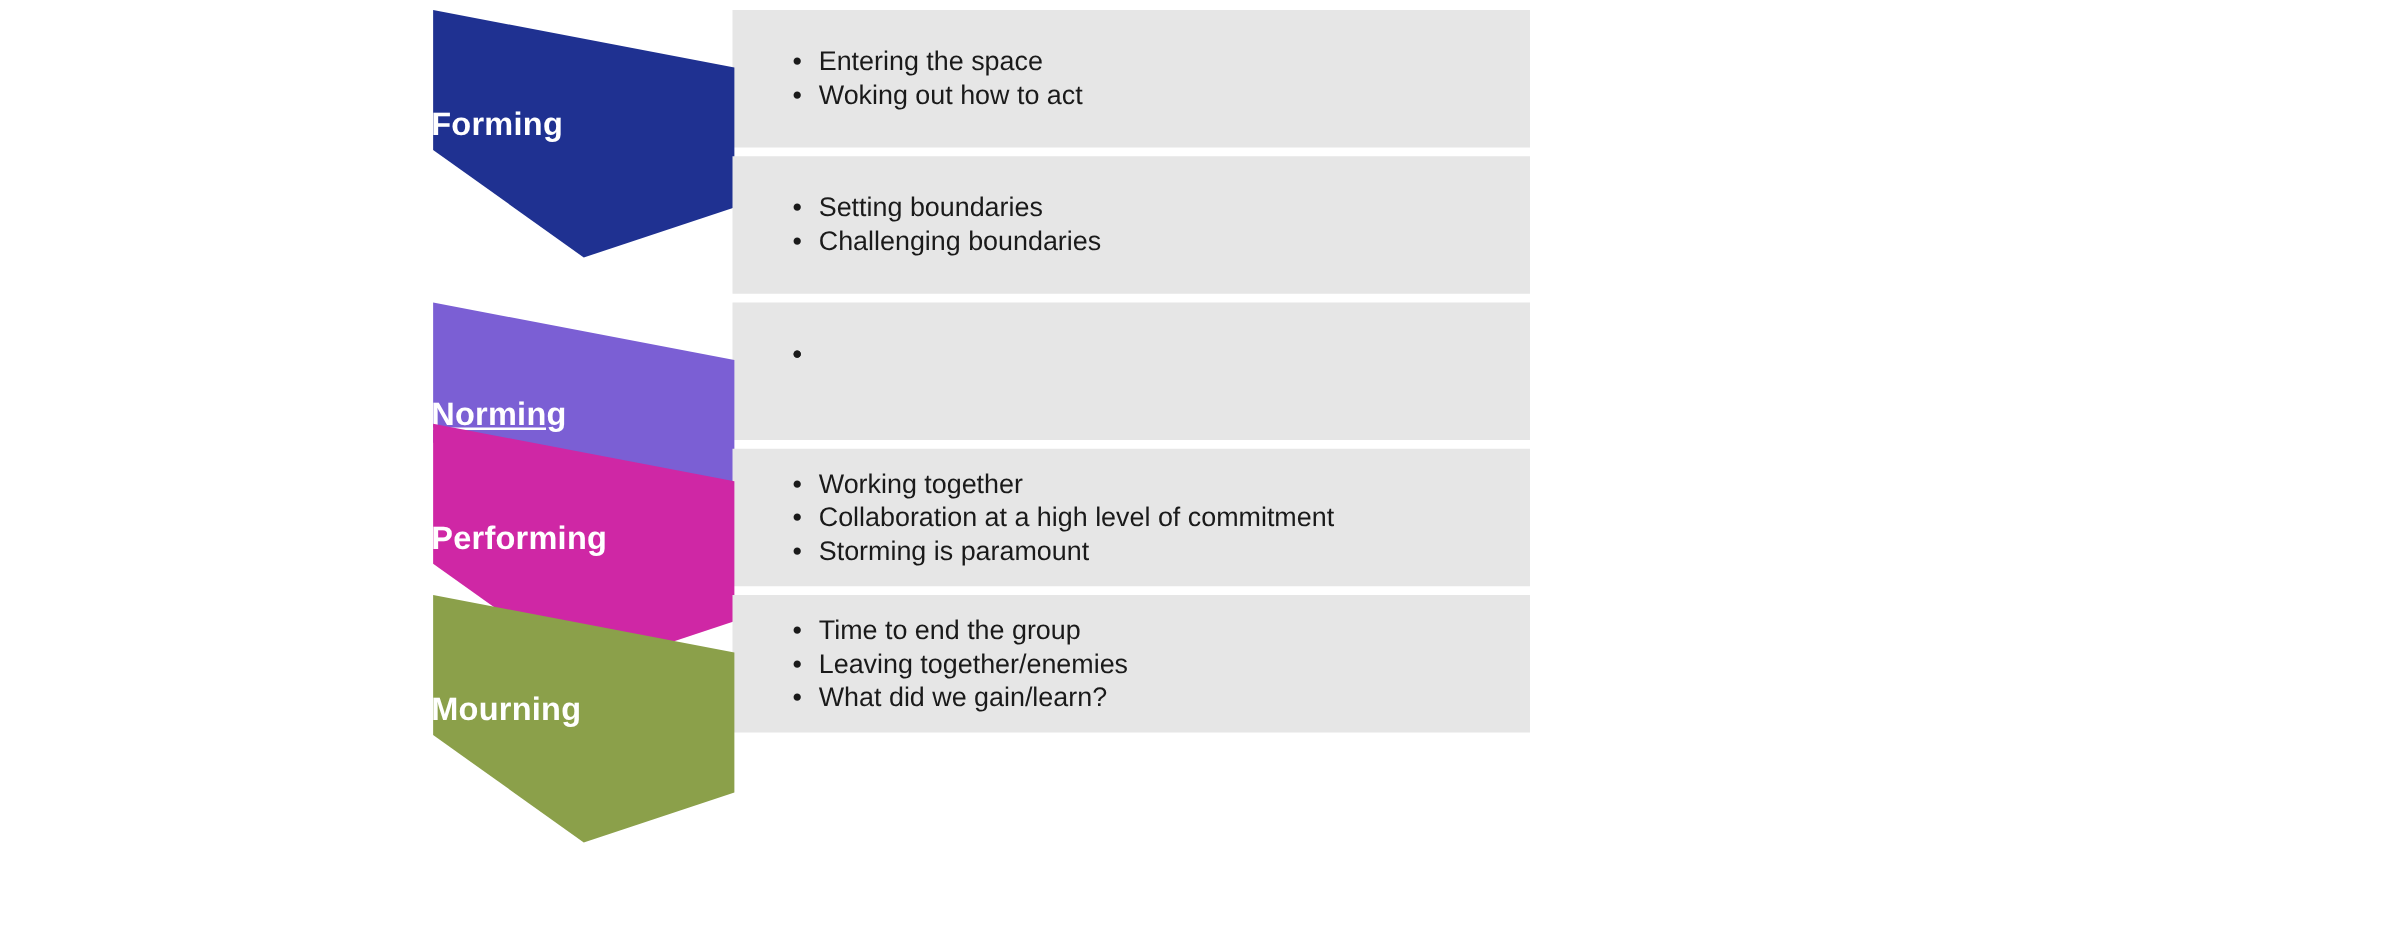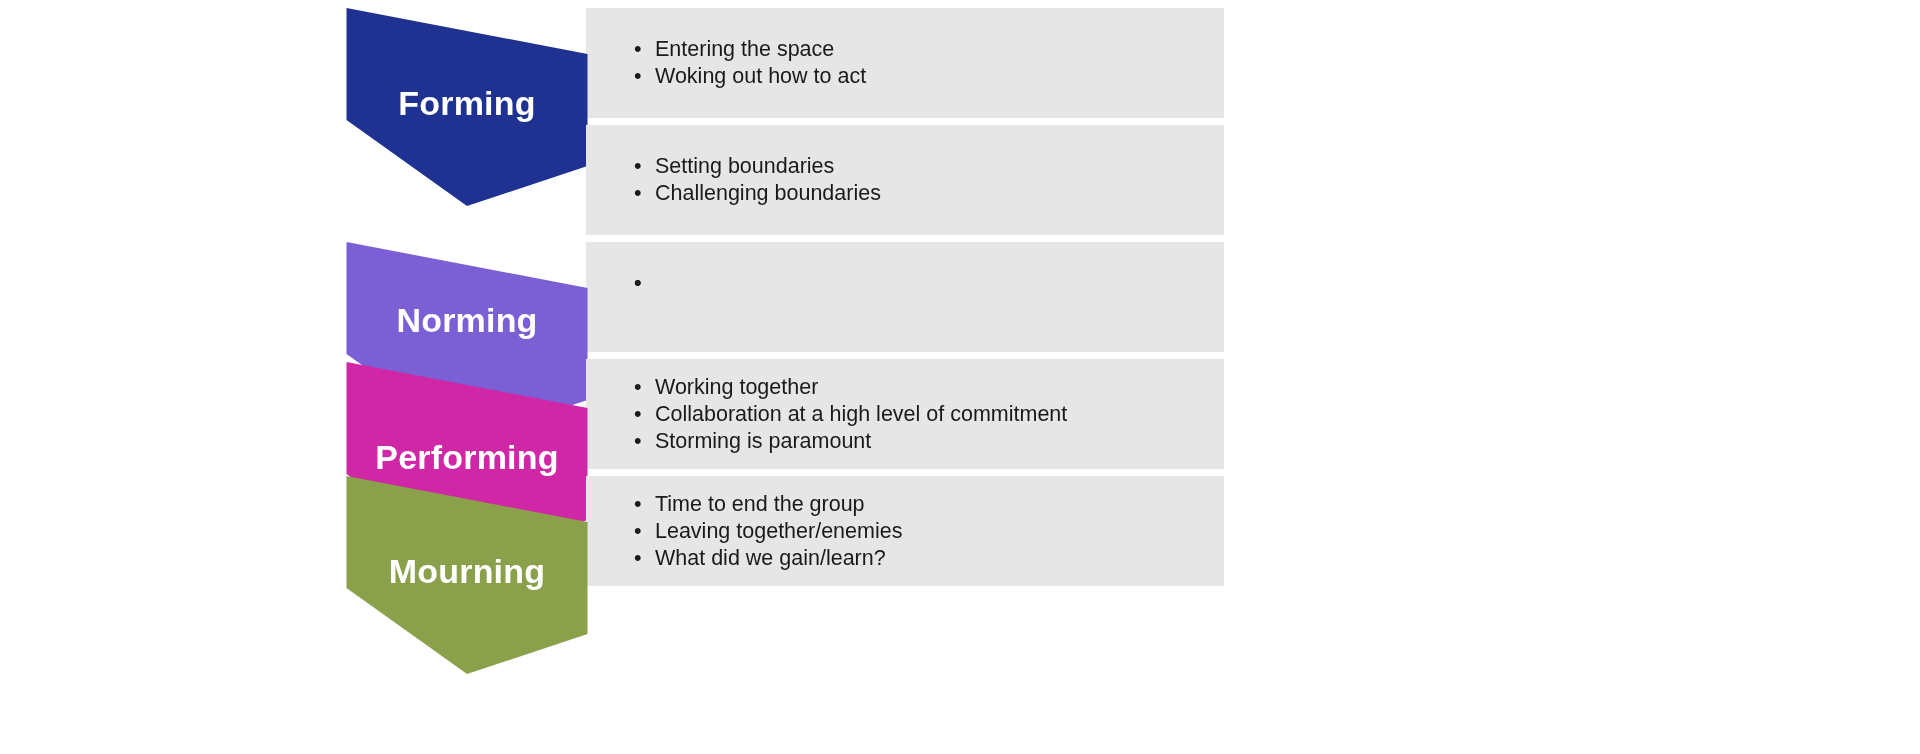--- a/index.html
+++ b/index.html
@@ -29,22 +29,22 @@
   .chev-svg {
     display: block;
     width: 244px;
     height: 160px;
     overflow: visible;
   }
   .chev-label {
     position: absolute;
     left: 0;
     width: 244px;
-    text-align: center;
-    font-size: 34px;
+    text-align: left;
+    font-size: 26px;
     font-weight: bold;
     color: #ffffff;
     letter-spacing: 0.2px;
     white-space: nowrap;
   }
   .panel {
     position: absolute;
     background: #e6e6e6;
     left: 586px;
     width: 638px;
@@ -101,30 +101,30 @@
     <div class="panel" style="top: 242px; height: 110px;">
       <ul class="bullets" style="top: 28px;">
         <li><span class="bdot">•</span></li>
         <li><span class="bdot">•</span></li>
       </ul>
     </div>
     <div class="chev-wrap" style="top: 242px;">
       <svg class="chev-svg" viewBox="0 0 241 160">
         <polygon points="0,0 241,46 241,158 120.5,198 0,112" fill="#7b5fd4"></polygon>
       </svg>
-      <div class="chev-label" style="top: 59px;">Norming</div>
+      <div class="chev-label" style="top: 74px; text-decoration: underline;">Norming</div>
     </div>
     <div class="panel" style="top: 359px; height: 110px;">
       <ul class="bullets" style="top: 15px;">
         <li><span class="bdot">•</span><span>Working together</span></li>
         <li><span class="bdot">•</span><span>Collaboration at a high level of commitment</span></li>
         <li><span class="bdot">•</span><span>Storming is paramount</span></li>
       </ul>
     </div>
-    <div class="chev-wrap" style="top: 362px;">
+    <div class="chev-wrap" style="top: 339px;">
       <svg class="chev-svg" viewBox="0 0 241 160">
         <polygon points="0,0 241,46 241,158 120.5,198 0,112" fill="#cf27a5"></polygon>
       </svg>
       <div class="chev-label" style="top: 76px;">Performing</div>
     </div>
     <div class="panel" style="top: 476px; height: 110px;">
       <ul class="bullets" style="top: 15px;">
         <li><span class="bdot">•</span><span>Time to end the group</span></li>
         <li><span class="bdot">•</span><span>Leaving together/enemies</span></li>
         <li><span class="bdot">•</span><span>What did we gain/learn?</span></li>

